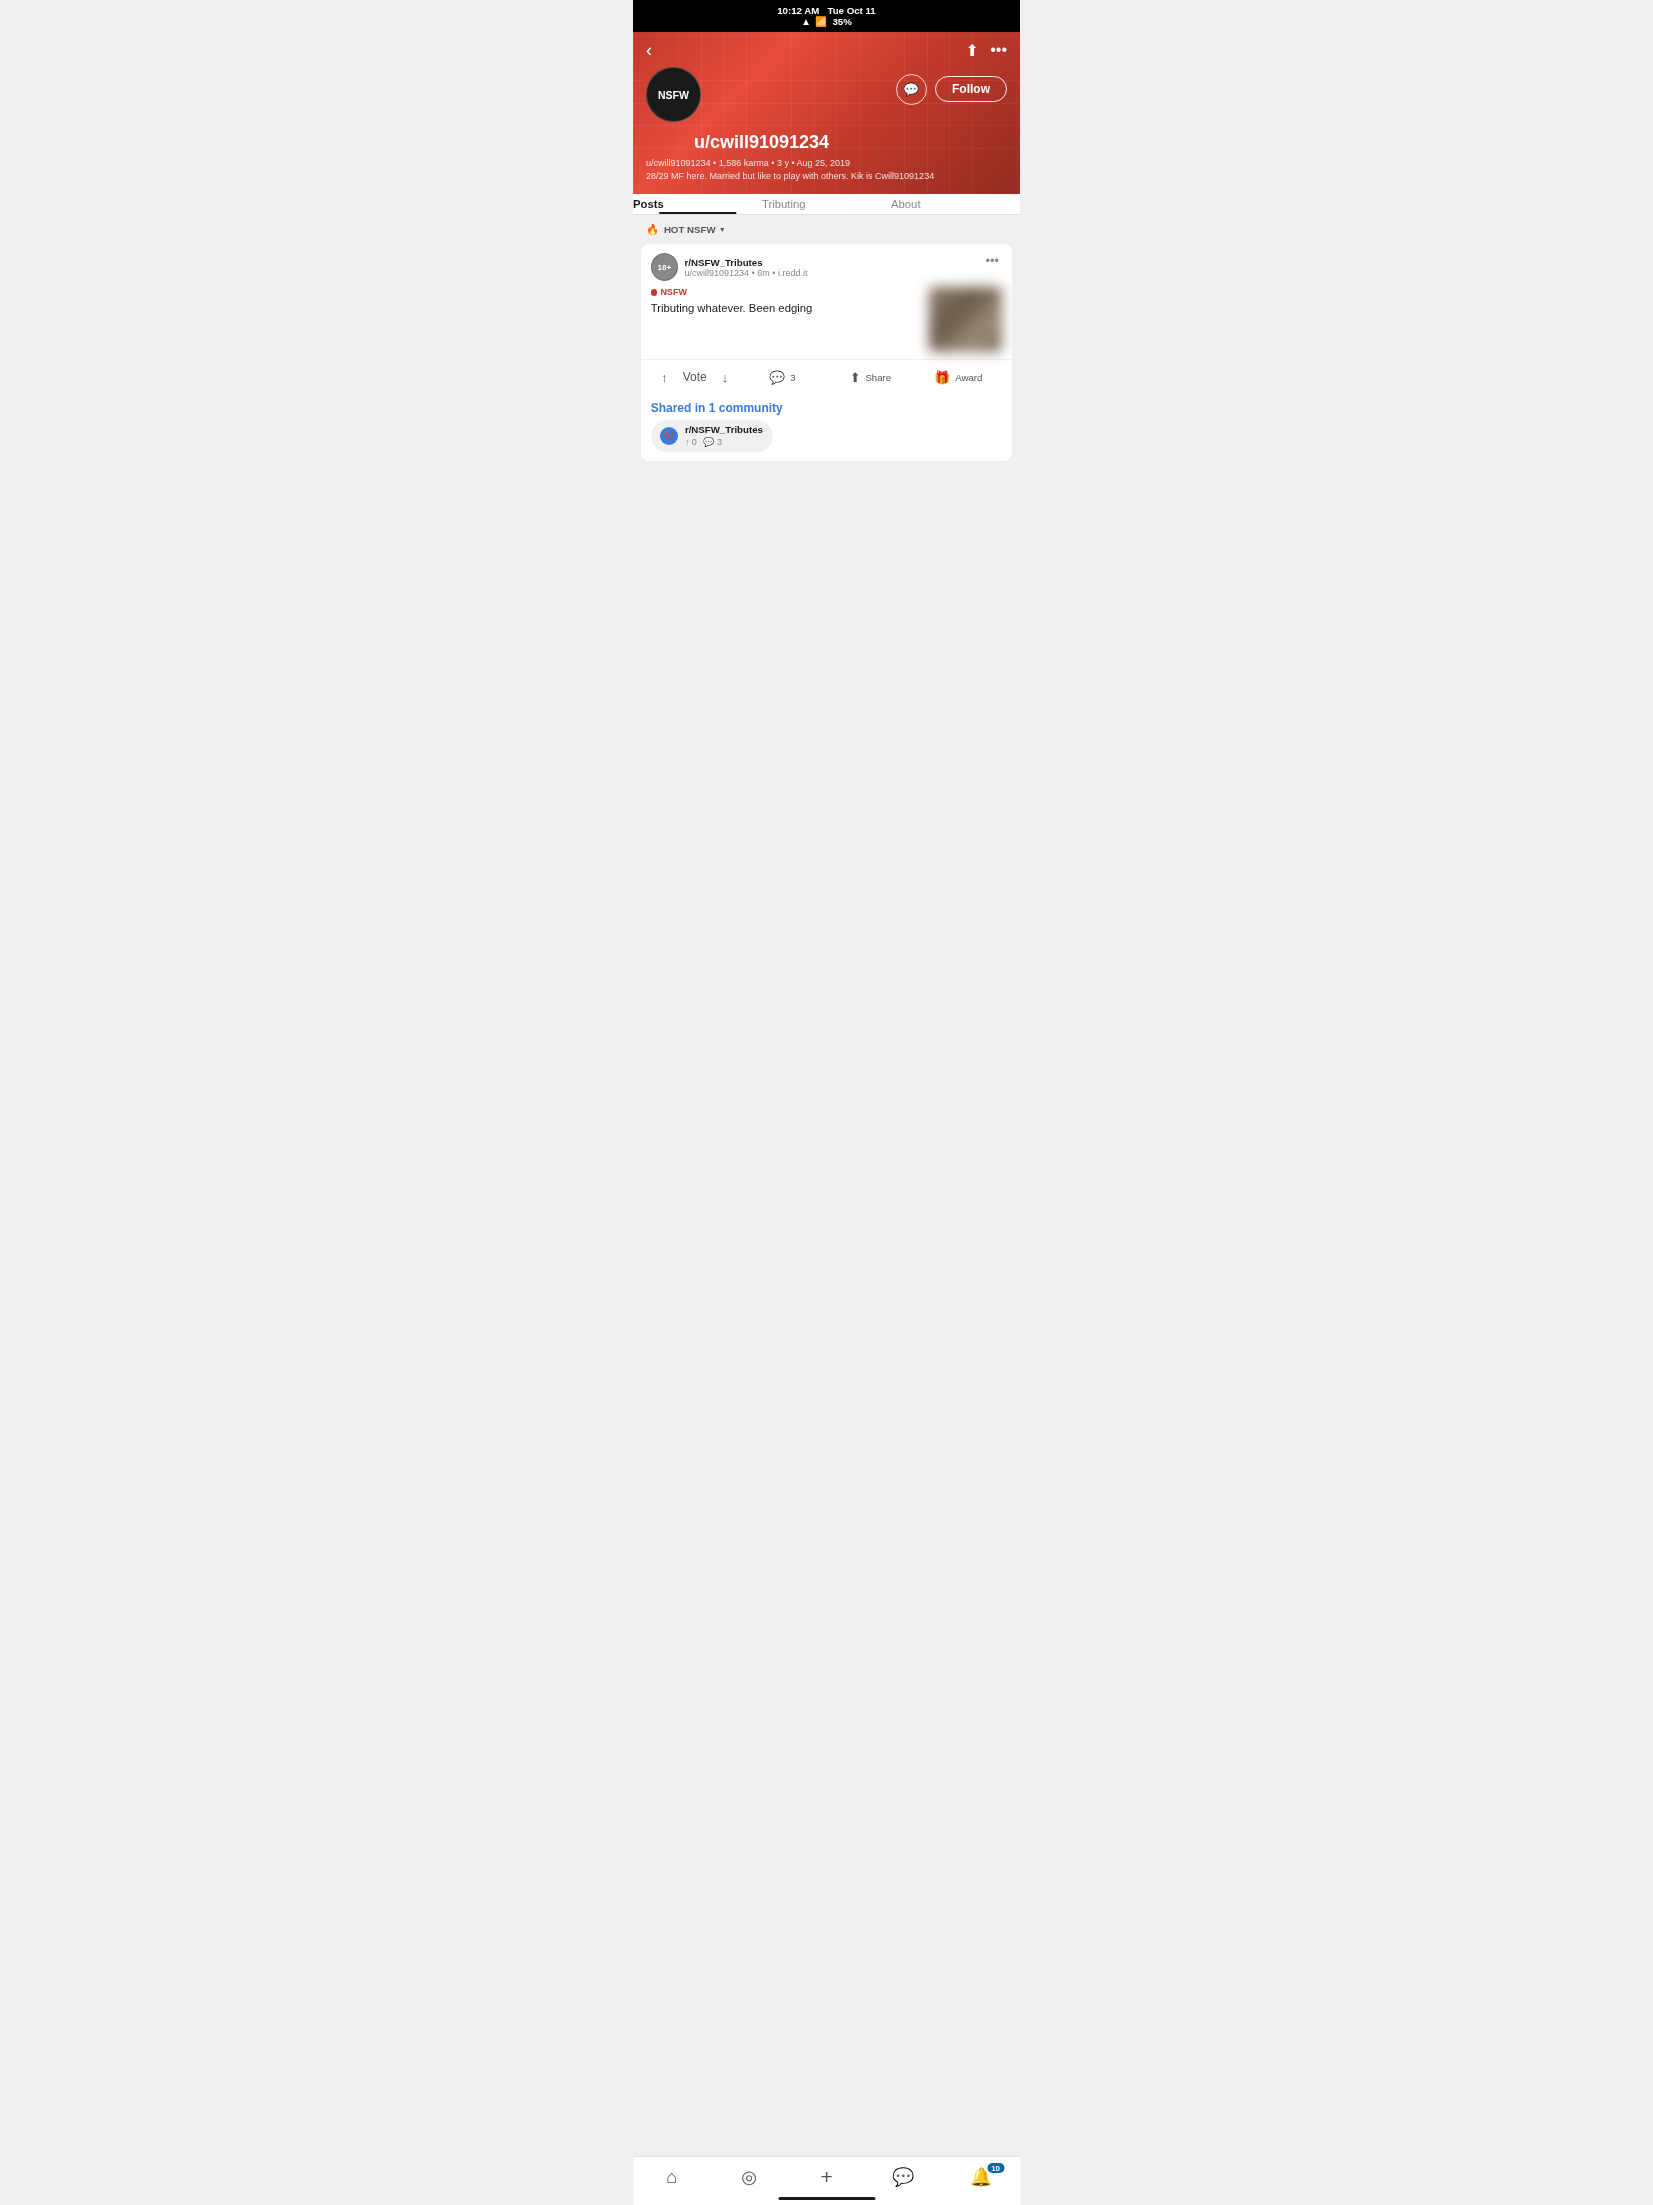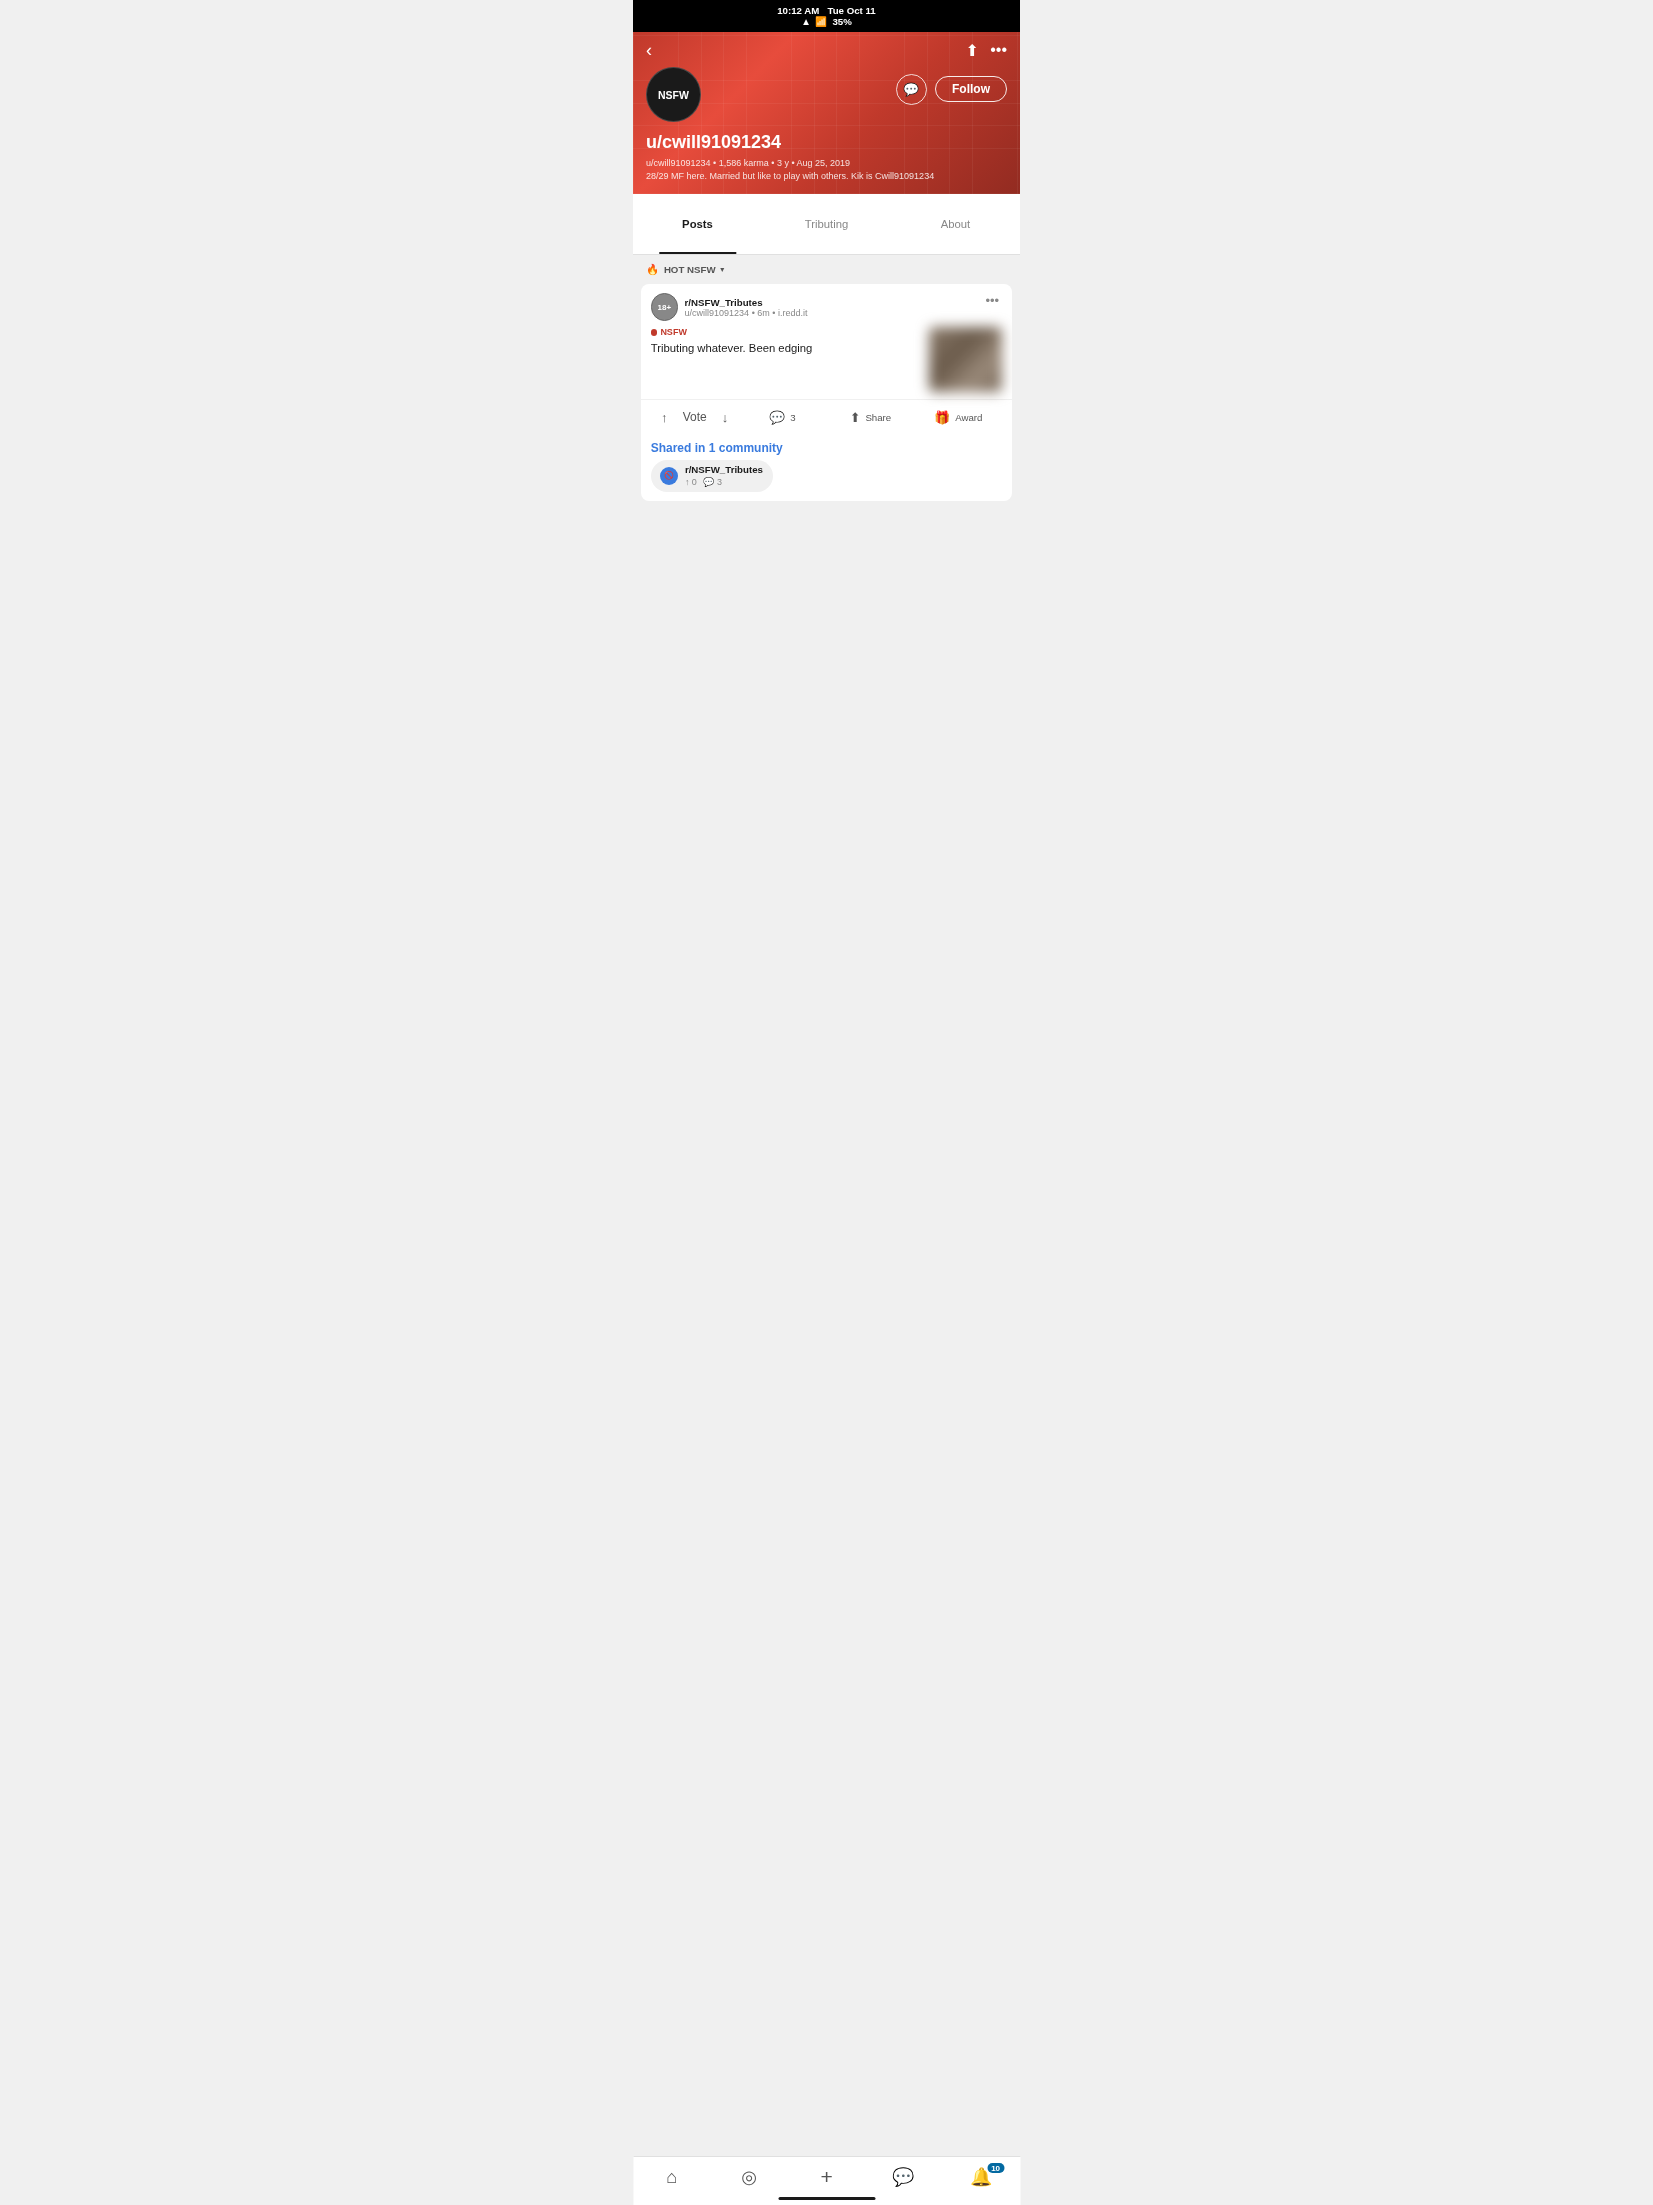--- a/index.html
+++ b/index.html
@@ -119,41 +119,42 @@
       font-size: 12px;
       font-weight: 600;
       cursor: pointer;
     }
 
     .username-title {
       color: #fff;
       font-size: 18px;
       font-weight: 700;
       margin-bottom: 4.8px;
+      margin-left: 48px;
     }
     .profile-meta {
       color: rgba(255,255,255,0.85);
       font-size: 9px;
       margin-bottom: 3.2px;
     }
     .profile-bio {
       color: rgba(255,255,255,0.85);
       font-size: 9px;
     }
 
     
     .tabs-bar {
       background: #fff;
       display: flex;
       border-bottom: 0.8px solid #e0e0e0;
     }
     .tab-item {
       flex: 1;
-      text-align: center;
-      padding: 24px 0;
+      text-align: left;
+      padding: 4px 0;
       font-size: 11.3px;
       color: #888;
       cursor: pointer;
       position: relative;
     }
     .tab-item.active {
       color: #1a1a1a;
       font-weight: 600;
     }
     .tab-item.active::after {

